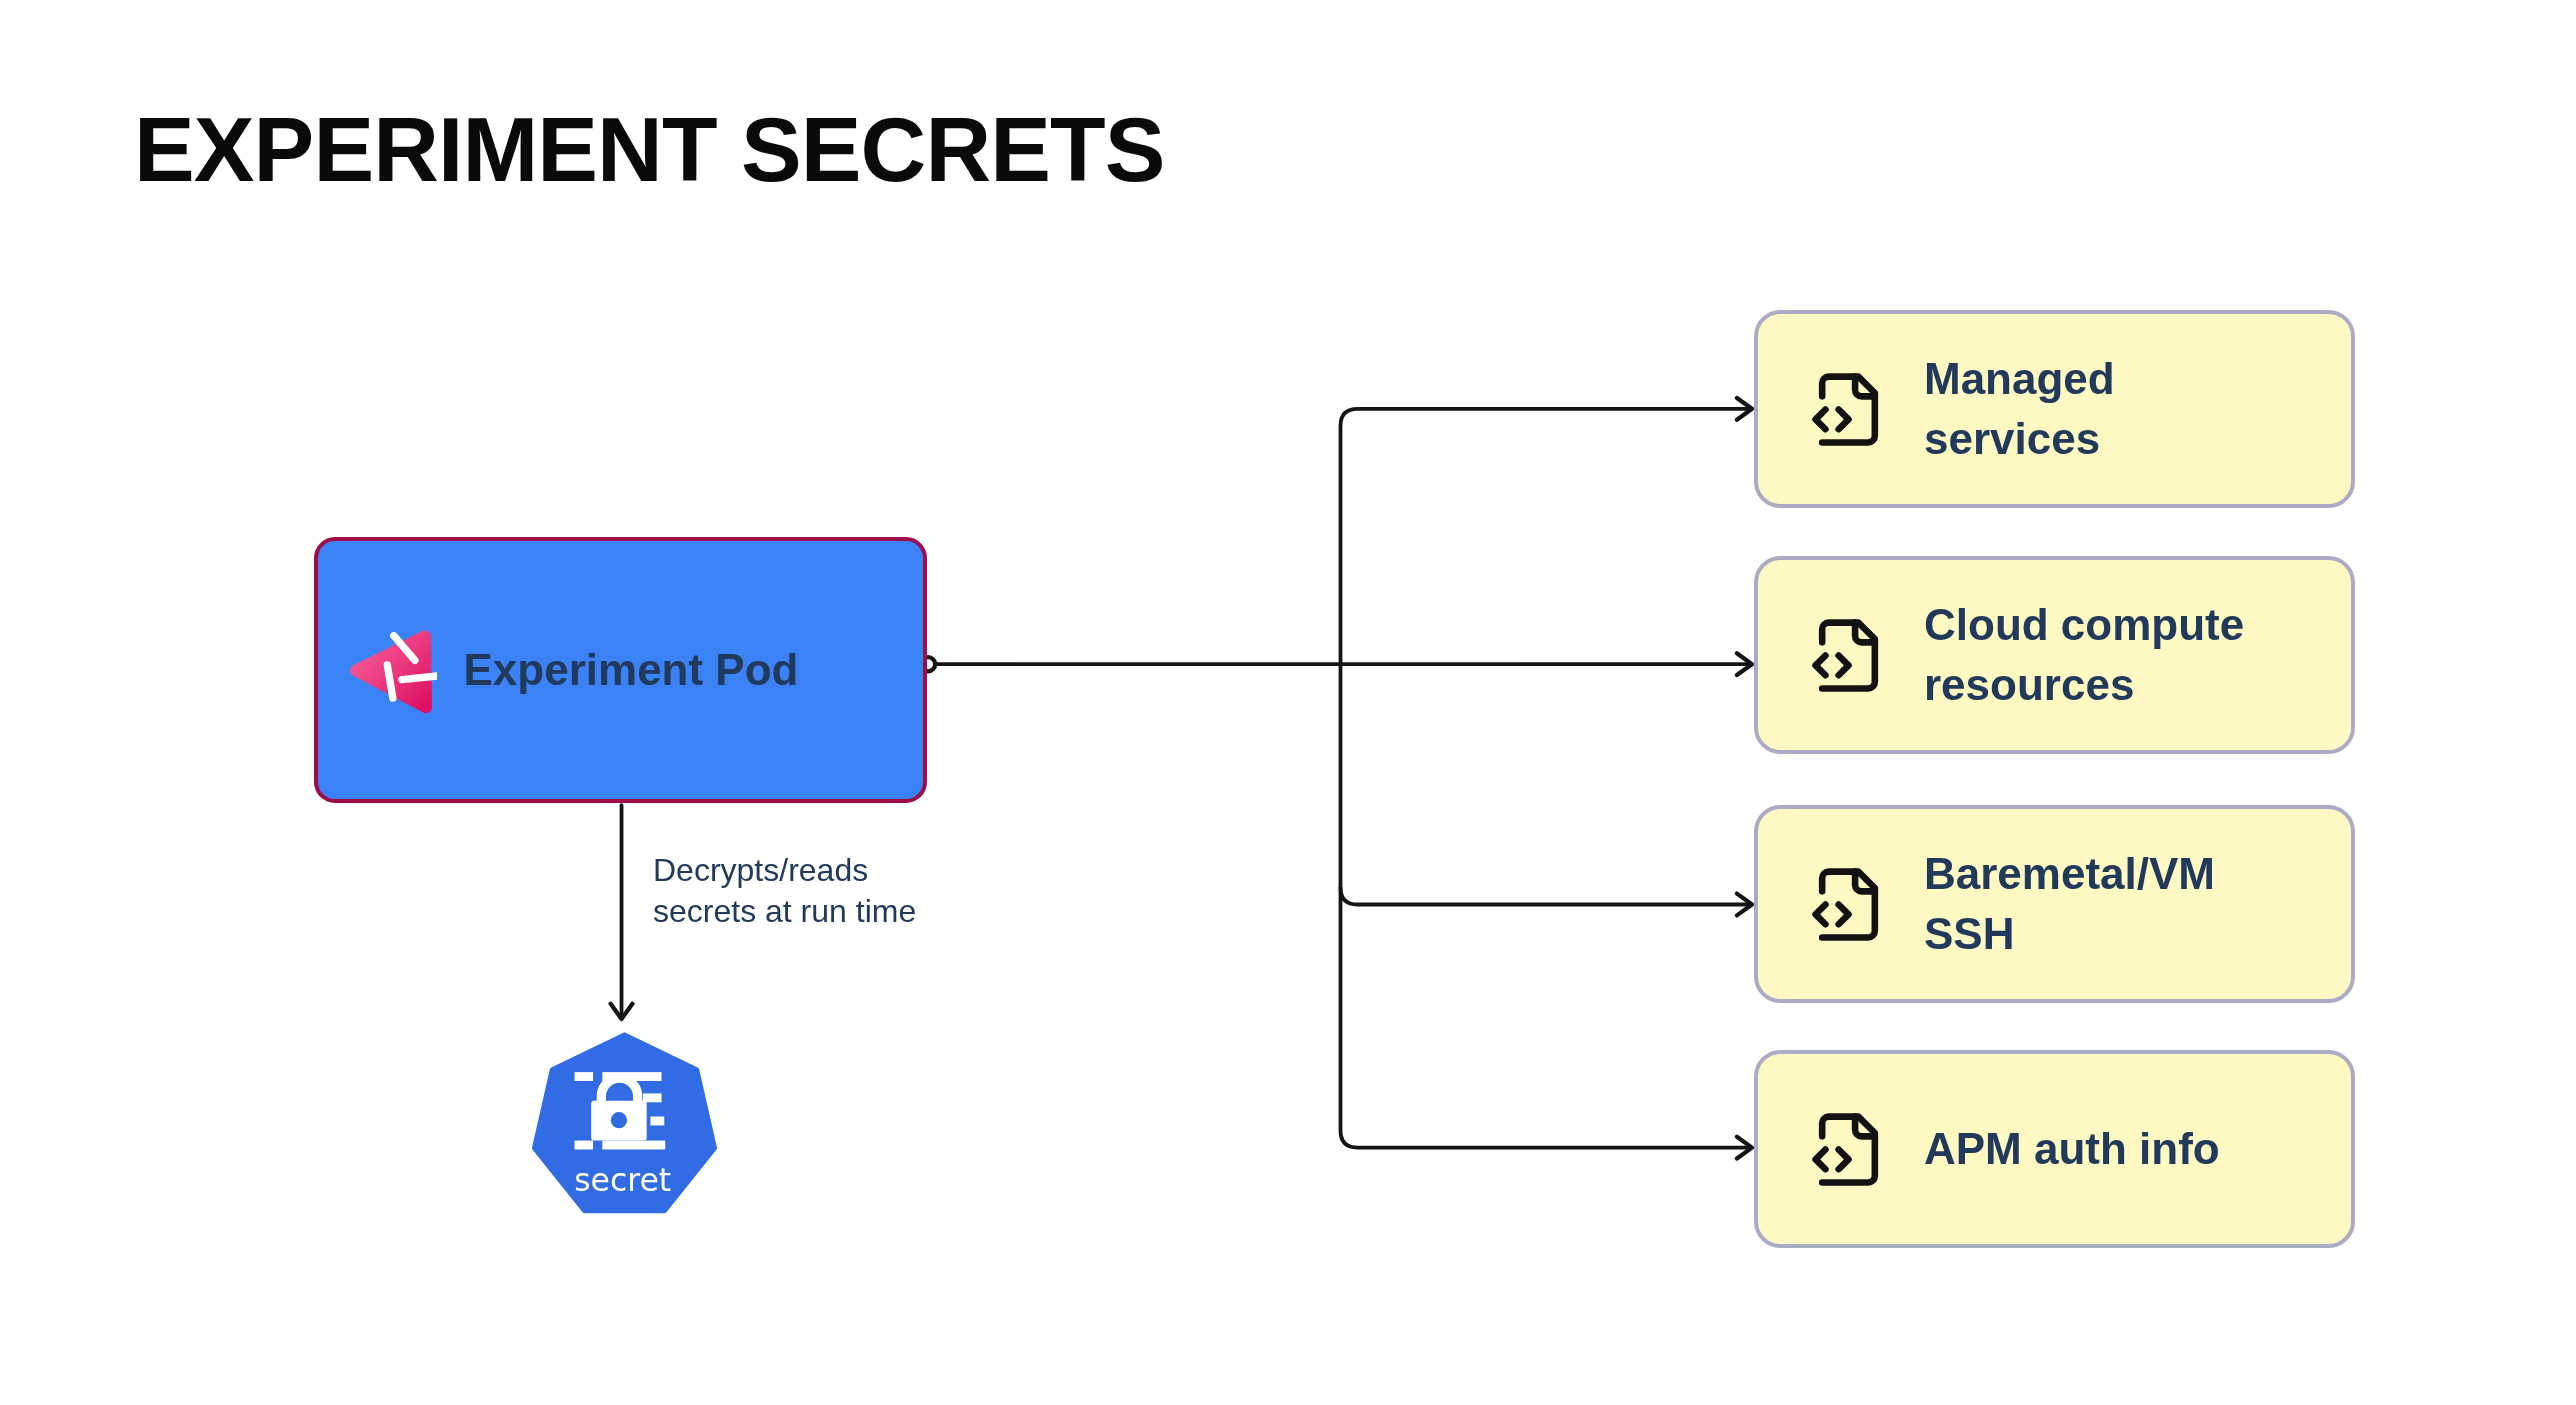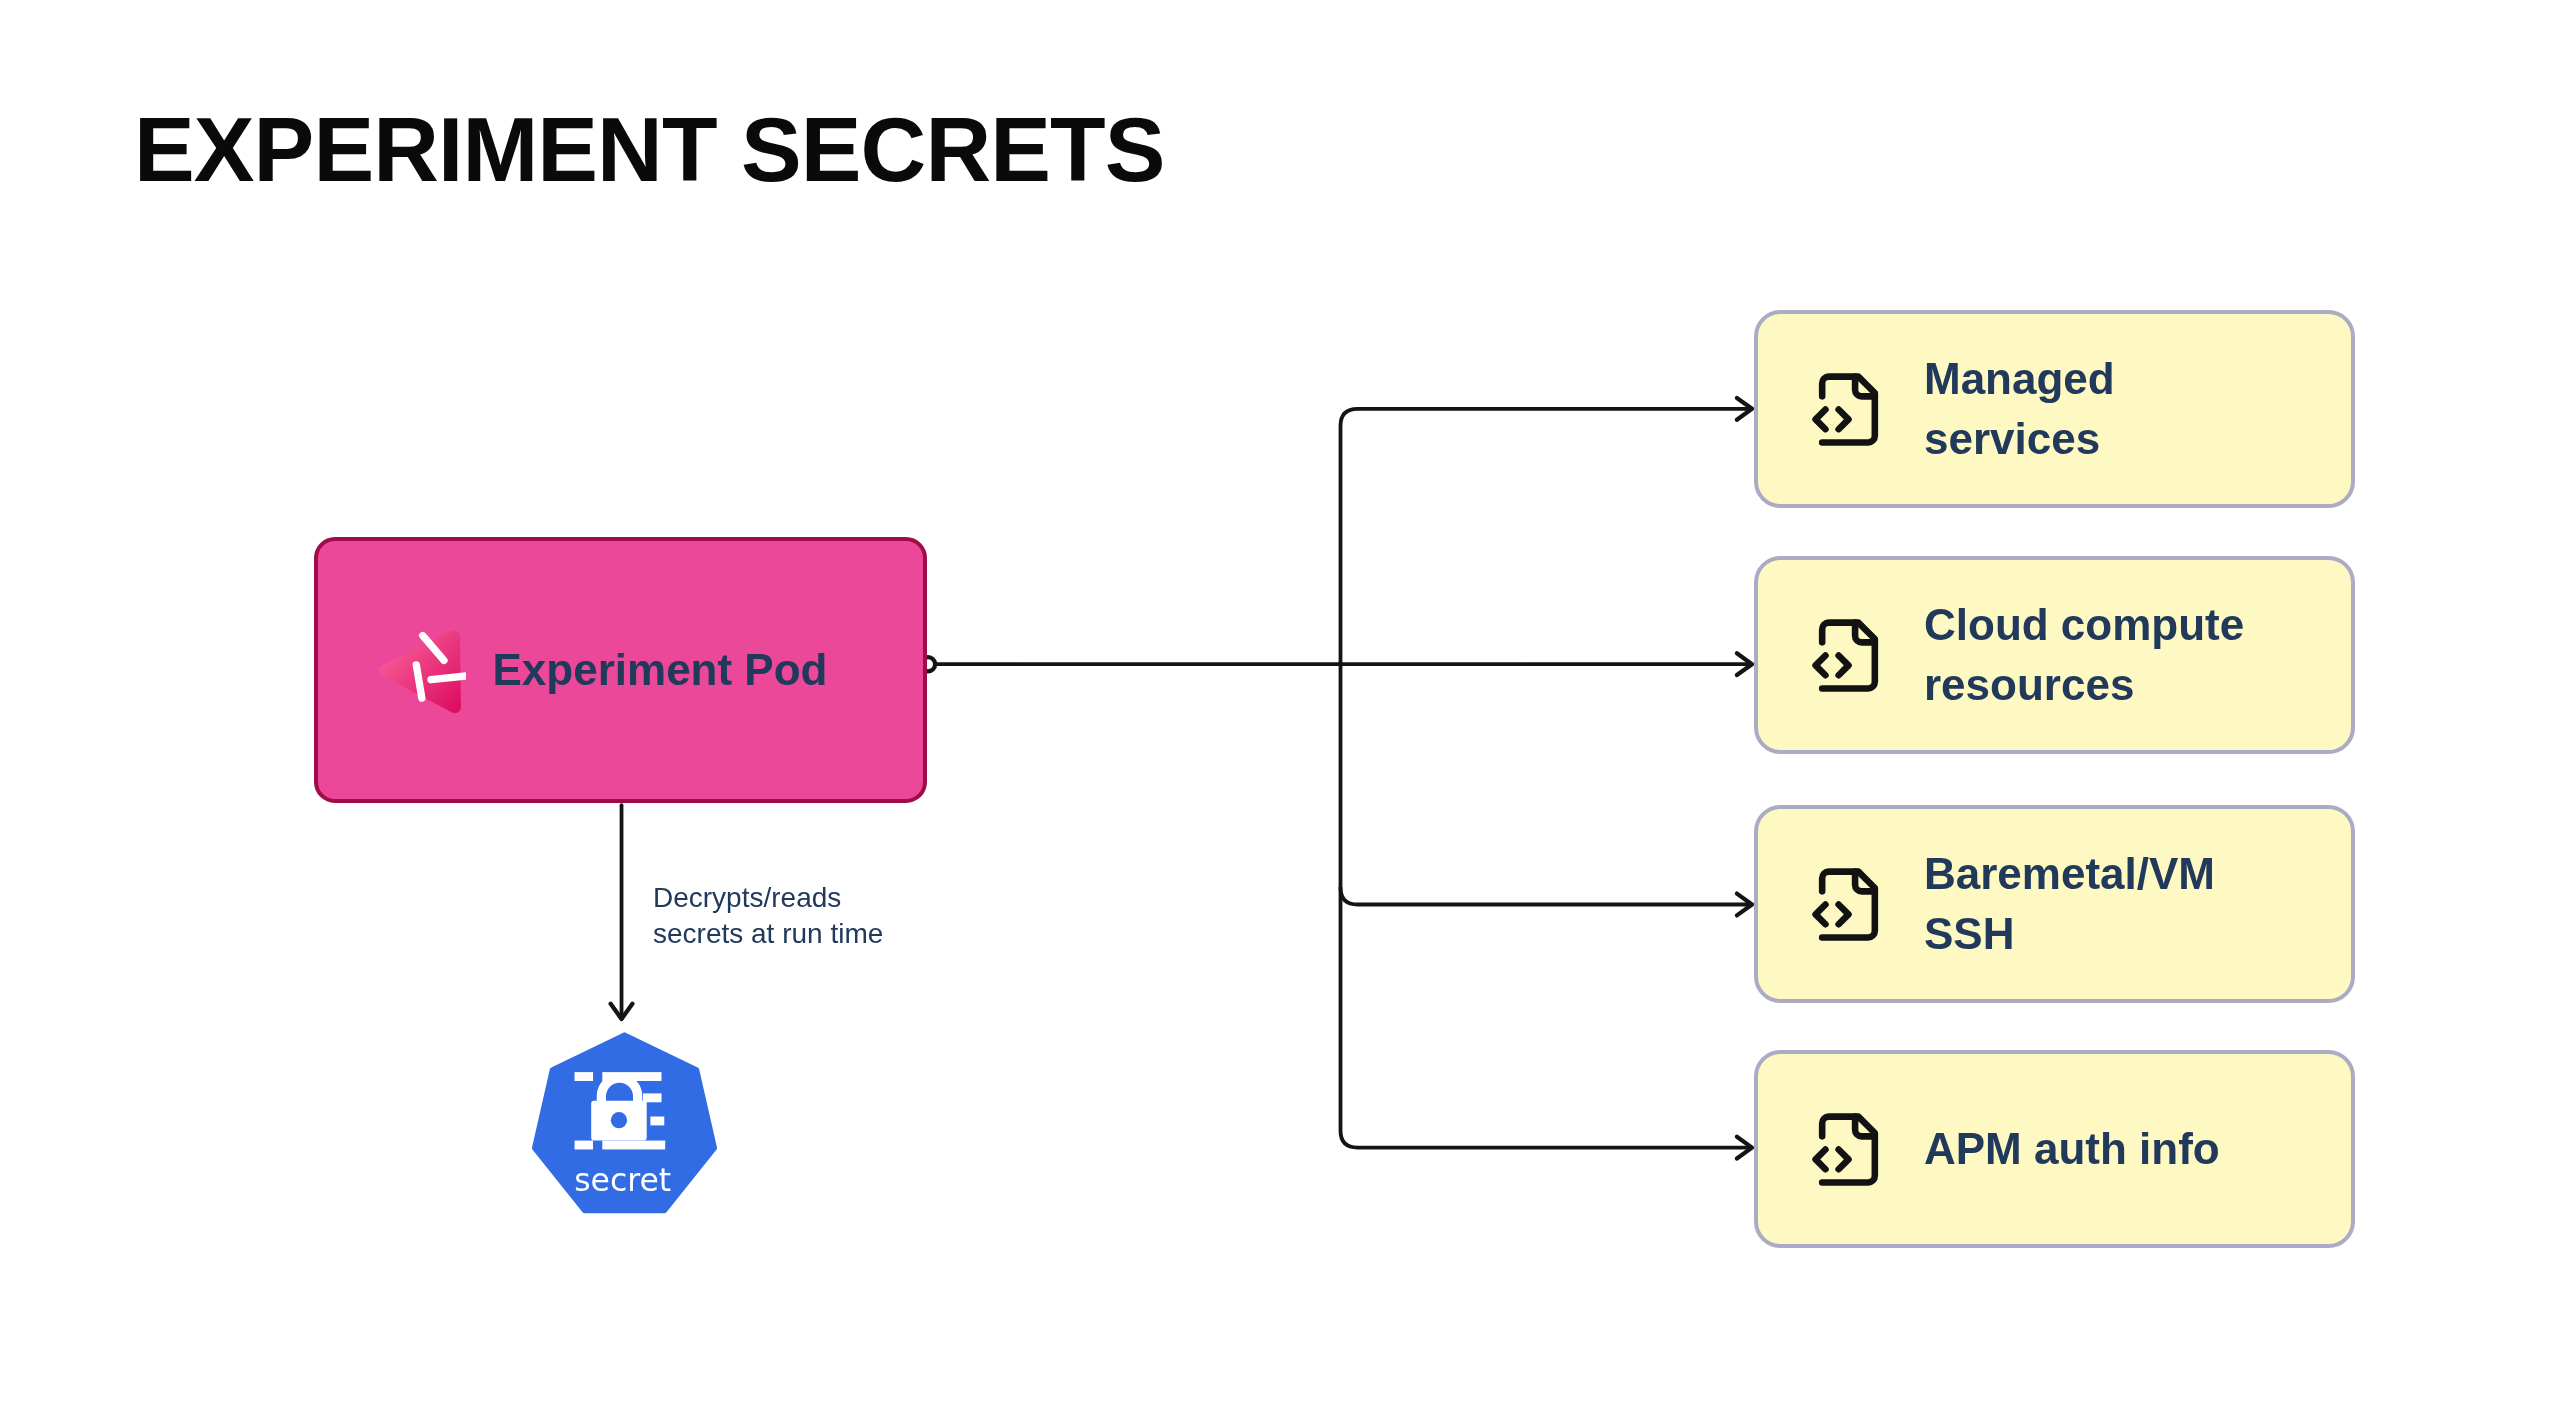--- a/index.html
+++ b/index.html
@@ -18,36 +18,35 @@
     line-height:1;
     white-space:nowrap;
   }
   svg.connectors{position:absolute;left:0;top:0;}
   .pod{
     position:absolute;left:314px;top:537px;
     width:613px;height:266px;
     box-sizing:border-box;
     border:4.7px solid var(--pod-border,#9E0D47);
     border-radius:21px;
-    background:#ec4899;
+    background:#3b82f6;
     display:flex;align-items:center;
-    padding-left:56px;gap:26.5px;
+    padding-left:27px;gap:26.5px;
   }
   .pod-label{
     font-size:44px;font-weight:bold;
     color:var(--text-navy,#21395B);
     white-space:nowrap;
   }
   .edge-note{
     position:absolute;left:653px;top:850px;
-    font-size:28px;font-weight:500;
+    font-size:32px;font-weight:500;
     color:var(--text-navy,#21395B);
     line-height:1.27;
     white-space:pre-line;
-    margin-top:30px;
   }
   .secret-svg{position:absolute;left:532px;top:1032px;}
   .target{
     position:absolute;left:1754px;
     width:601px;height:198px;
     box-sizing:border-box;
     border:4.7px solid var(--target-border,#ABABC5);
     border-radius:26.5px;
     background:#fef9c3;
     display:flex;align-items:center;

